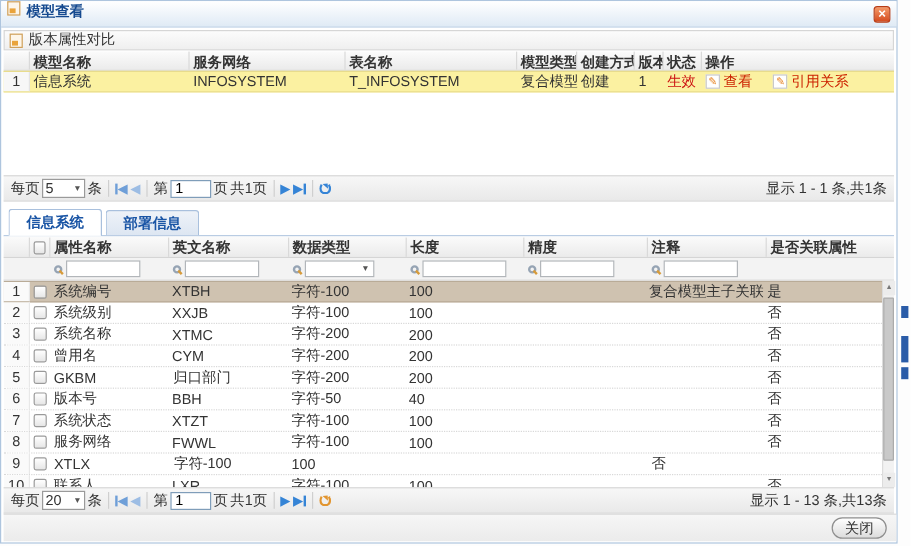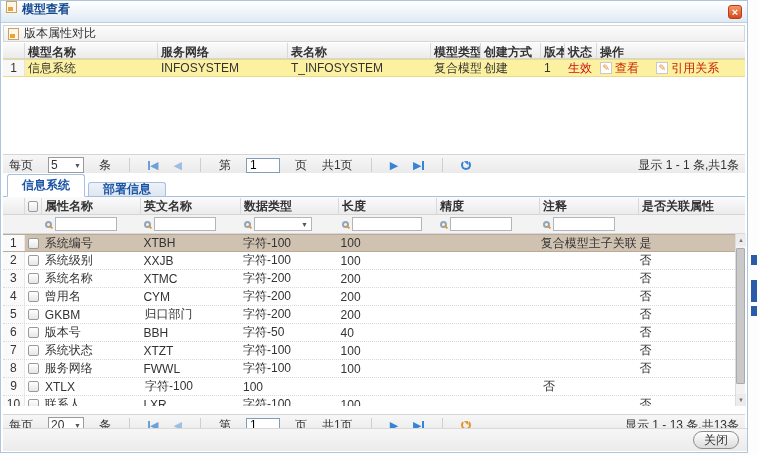--- a/index.html
+++ b/index.html
@@ -18,47 +18,47 @@
   .toolbar { position:absolute; left:2px; right:2px; top:24px; height:17px; border:1px solid #d6d6d6; background:linear-gradient(#fcfcfc,#efefef); display:flex; align-items:center; padding:0 4px; }
   .tool-btn { display:flex; align-items:center; gap:5px; cursor:pointer; }
 
   
   .ghead { background:linear-gradient(#fbfbfb,#ebebeb); border-bottom:1px solid #d5d5d5; display:flex; font-weight:bold; color:#333; }
   .ghead > div { border-right:1px solid #d9d9d9; padding:1px 3px; overflow:hidden; white-space:nowrap; }
   .cell { padding:1px 3px; overflow:hidden; white-space:nowrap; }
 
   
   .m-idx{width:22px;text-align:center;} .m-name{width:133px;} .m-code{width:130px;} .m-table{width:143px;}
-  .m-type{width:50px;} .m-create{width:60px;} .m-ver{width:24px;} .m-state{width:32px;} .m-op{flex:1;}
+  .m-type{width:50px;} .m-create{width:48px;} .m-ver{width:24px;} .m-state{width:32px;} .m-op{flex:1;}
   .grid1head { position:absolute; left:2px; right:2px; top:42px; height:16px; }
   .grid1row { position:absolute; left:2px; right:2px; top:58px; height:18px; display:flex; align-items:center; background:#fbf1a1; border-top:1px solid #e8dc8c; border-bottom:1px solid #e8dc8c; }
   .grid1row .m-idx { background:#f7f7f7; height:100%; border-right:1px solid #e4e4e4; line-height:16px; }
   .red { color:#cc1111; }
   .action-link { display:inline-flex; align-items:center; gap:3px; color:#cc2200; cursor:pointer; margin-right:14px; }
   .pencil { display:inline-block; width:12px; height:12px; border:1px solid #c9c9c9; background:#fff; font-size:9px; line-height:10px; text-align:center; color:#e8892c; }
   .pencil::before { content:"\270E"; }
 
   
-  .pager { position:absolute; left:2px; right:2px; height:22px; background:linear-gradient(#f7f7f7,#e9e9e9); border-top:1px solid #d5d5d5; border-bottom:1px solid #d5d5d5; display:flex; align-items:center; padding:0 6px; gap:15px;margin-top:8px; }
+  .pager { position:absolute; left:2px; right:2px; height:22px; background:linear-gradient(#f7f7f7,#e9e9e9); border-top:1px solid #d5d5d5; border-bottom:1px solid #d5d5d5; display:flex; align-items:center; padding:0 6px; gap:2px; }
   .psep { width:1px; height:14px; background:#cfcfcf; margin:0 3px; }
   .pselect { width:36px; height:16px; border:1px solid #9a9a9a; background:#fff; display:flex; align-items:center; justify-content:space-between; padding:0 2px; cursor:pointer; }
   .pselect .arr { font-size:7px; color:#555; }
   .pinput { width:34px; height:15px; border:1px solid #7f9db9; background:#fff; font-size:12px; padding:0 3px; font-family:inherit; }
   .nav { font-size:11px; cursor:pointer; display:inline-flex; align-items:center; }
   .nav .bar { width:2px; height:9px; background:currentColor; }
   .c-first{color:#6f9fd8;} .c-prev{color:#9dbde4;} .c-next{color:#3584d6;} .c-last{color:#3584d6;}
   .refresh { display:inline-block; width:10px; height:10px; border:2px solid currentColor; border-radius:50%; border-top-color:transparent; position:relative; cursor:pointer; }
   .refresh::after { content:""; position:absolute; top:-4px; right:-2px; border:3px solid transparent; border-bottom-color:currentColor; transform:rotate(40deg); }
   .r-blue{color:#3584d6;} .r-orange{color:#e2952f;}
   .psummary { margin-left:auto; color:#333; }
   .pager1{ top:145px; } .pager2{ top:405px; }
 
   
   .tabstrip { position:absolute; left:2px; right:2px; top:172px; height:24px; border-bottom:1px solid #a9c0dd; display:flex; align-items:flex-end; gap:3px; padding-left:4px; background:#fff; }
-  .tab { height:14px; padding:0 14px; border:1px solid #a9c0dd; border-bottom:none; border-radius:3px 3px 0 0; display:flex; align-items:center; color:#1a55a5; font-weight:bold; cursor:pointer; background:linear-gradient(#eef2f8,#dde6f2); }
+  .tab { height:21px; padding:0 14px; border:1px solid #a9c0dd; border-bottom:none; border-radius:3px 3px 0 0; display:flex; align-items:center; color:#1a55a5; font-weight:bold; cursor:pointer; background:linear-gradient(#eef2f8,#dde6f2); }
   .tab.active { background:#fff; height:23px; margin-bottom:-1px; border-bottom:1px solid #fff; }
 
   
   .c-idx{width:22px;text-align:center;} .c-cb{width:17px;display:flex;align-items:center;justify-content:center;}
   .c-name{width:99px;} .c-en{width:100px;} .c-type{width:98px;} .c-len{width:98px;}
   .c-prec{width:103px;} .c-note{width:99px;} .c-rel{width:99px;}
   .grid2head { position:absolute; left:2px; right:2px; top:196px; height:18px; align-items:flex-end; }
   .grid2head > div { height:16px; line-height:15px; }
   .cbx { display:inline-block; width:11px; height:11px; border:1px solid #9a9a9a; border-radius:2px; background:linear-gradient(#fff,#e6e6e6); cursor:pointer; }
   .filterrow { position:absolute; left:2px; right:2px; top:214px; height:19px; background:#f3f3f3; border-bottom:1px solid #d8d8d8; display:flex; align-items:center; }

